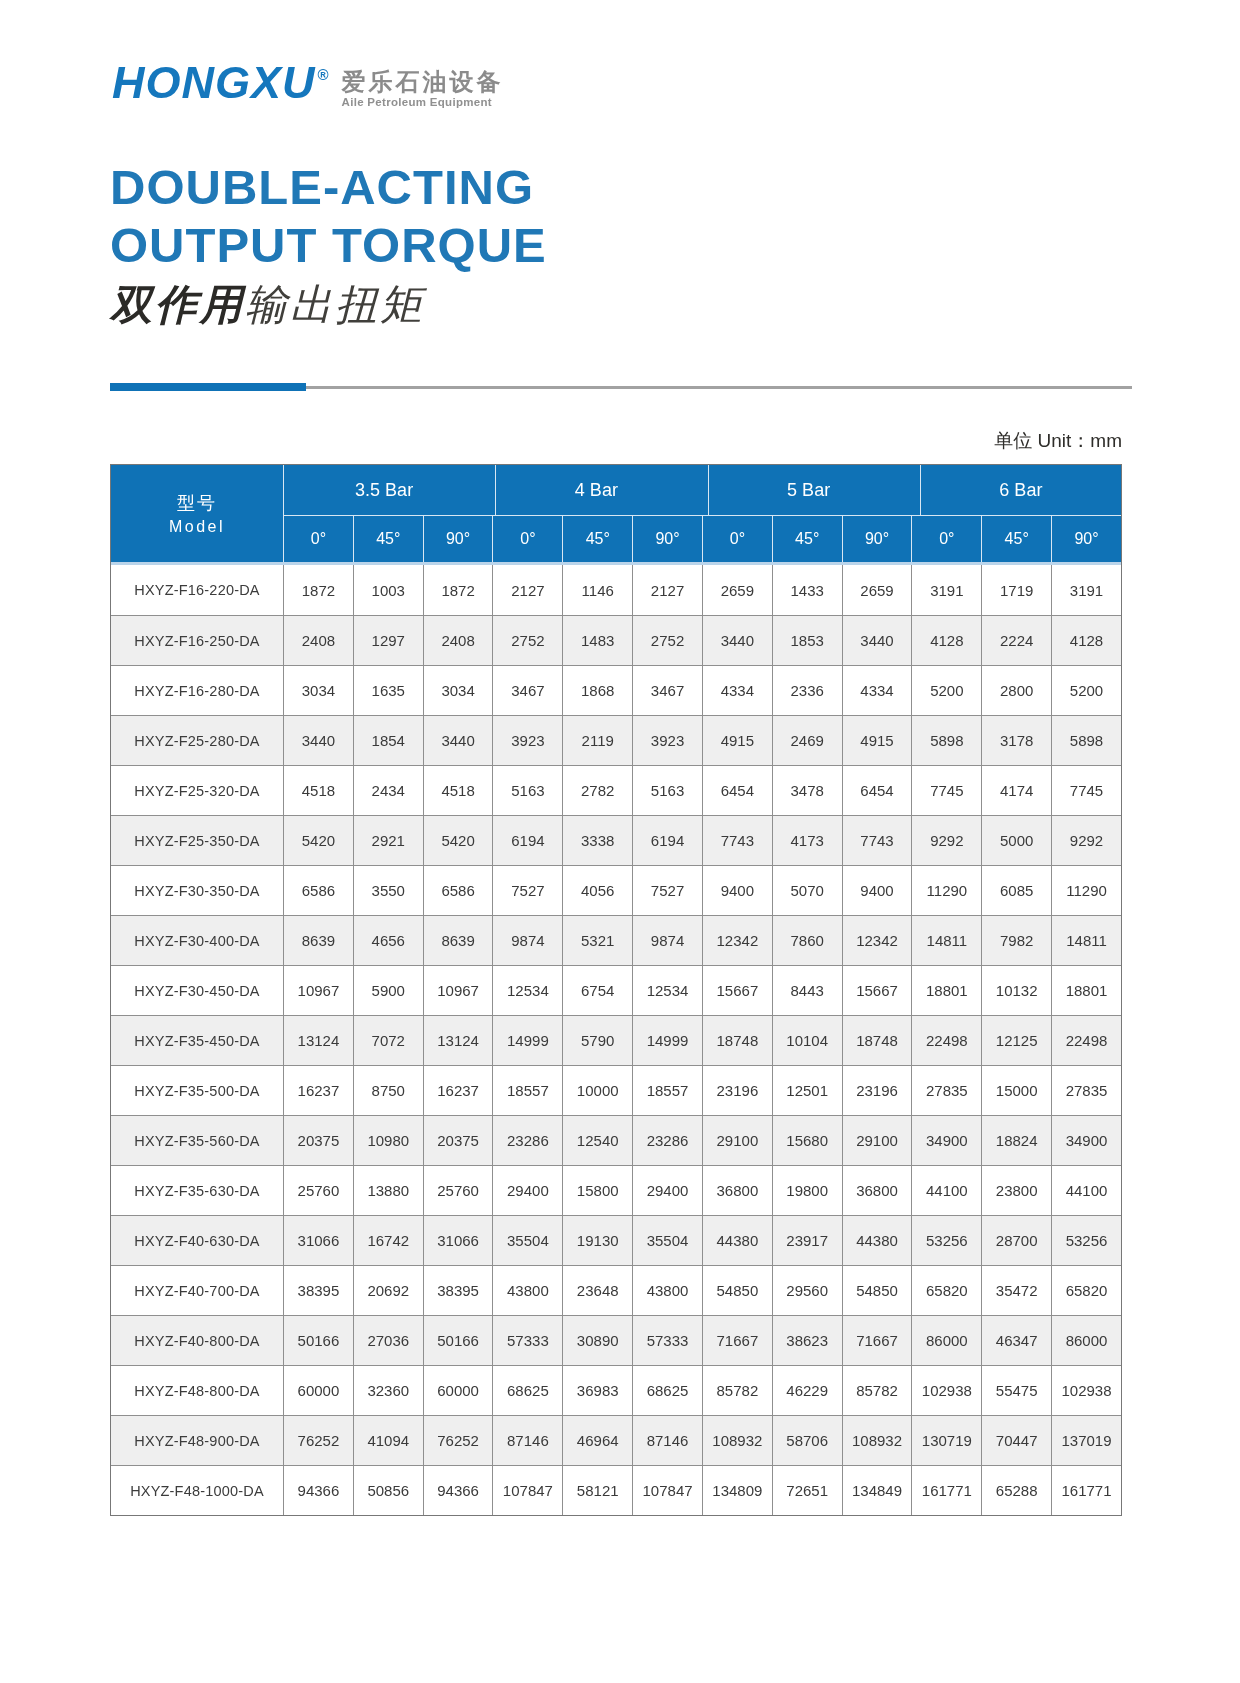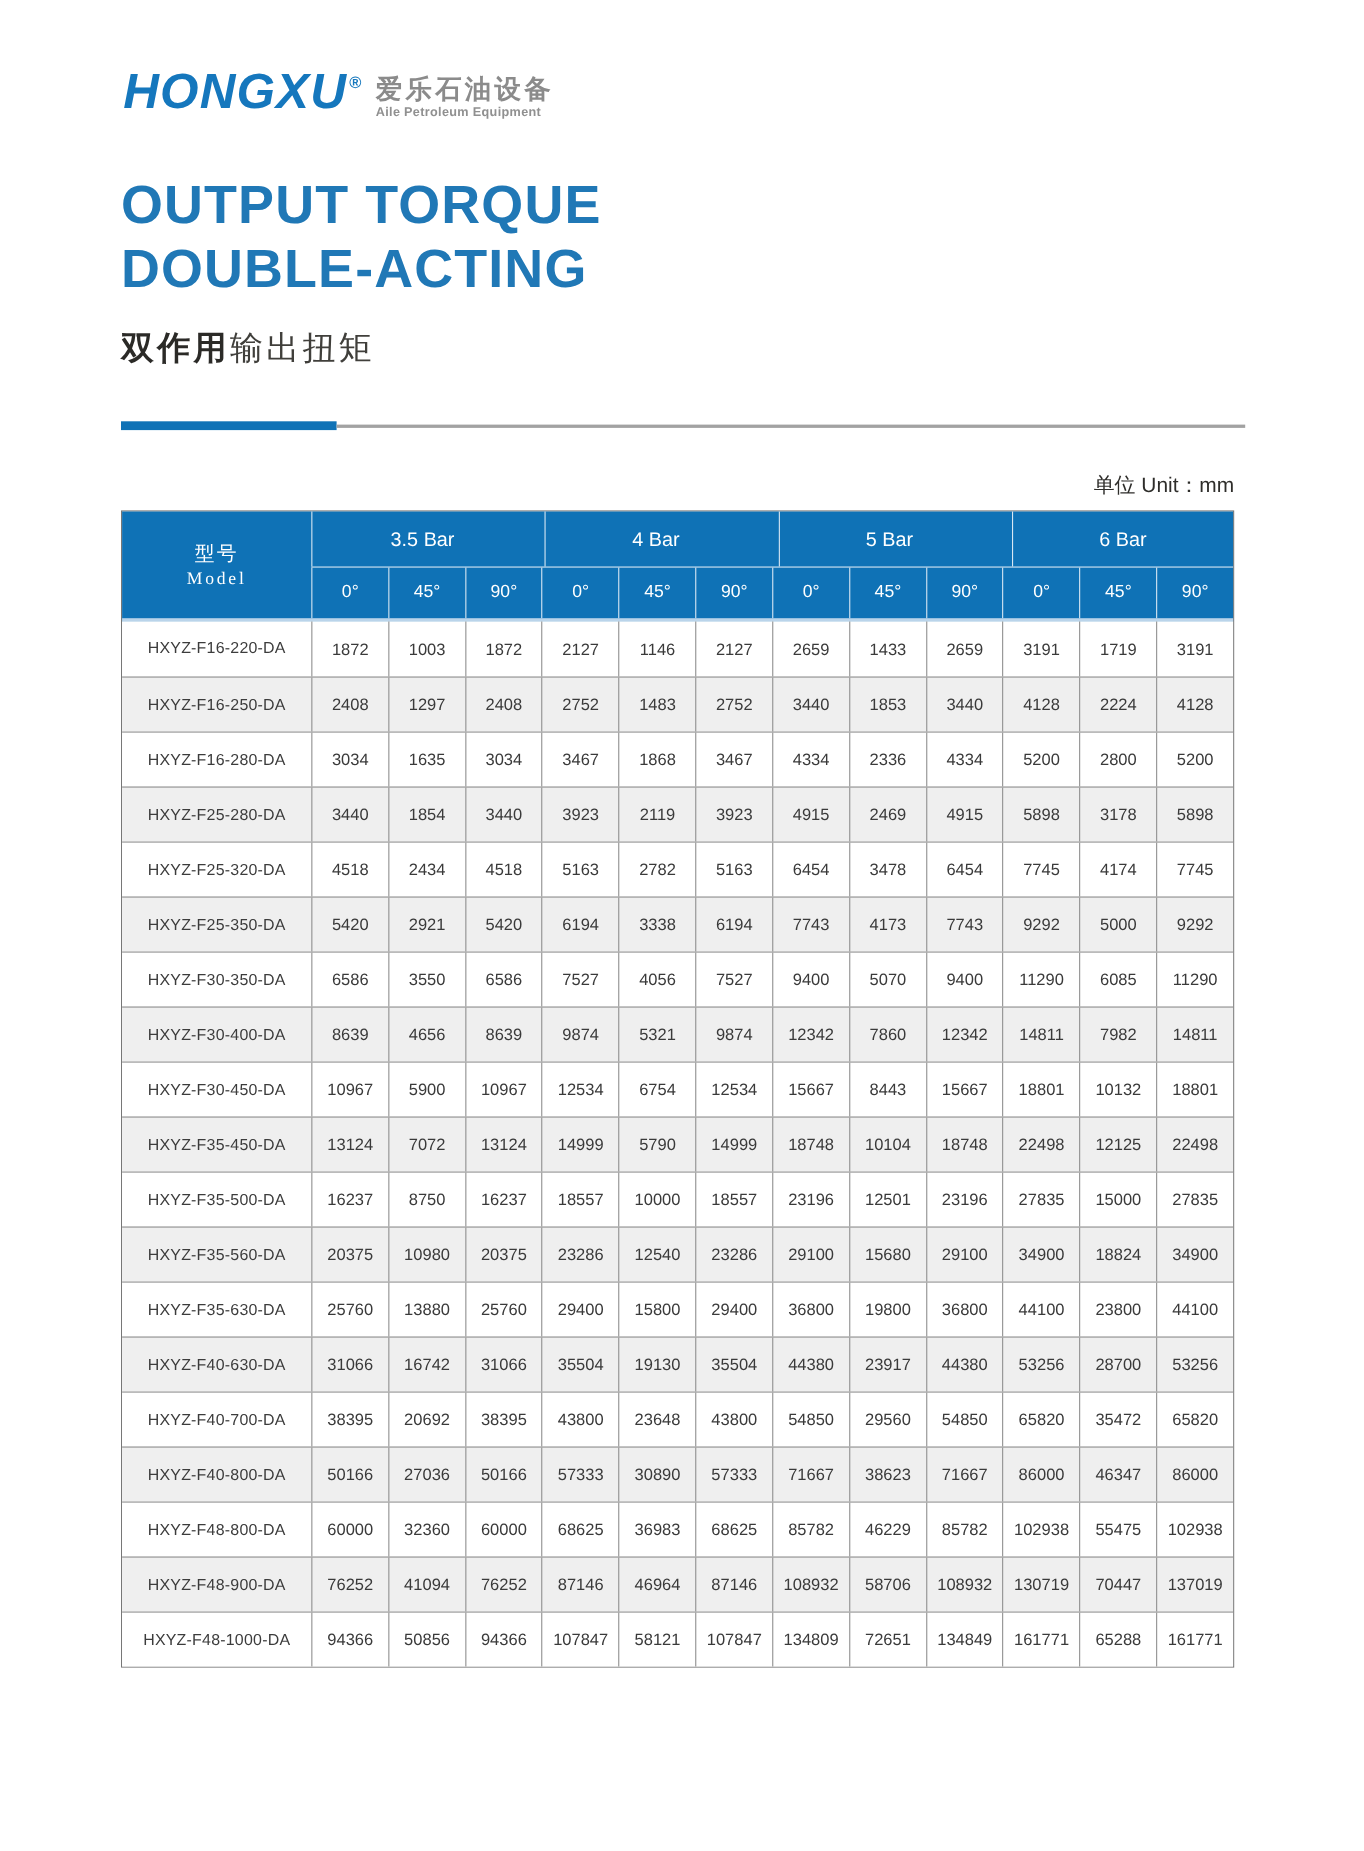--- a/index.html
+++ b/index.html
@@ -17,35 +17,35 @@
   .logo{position:absolute;left:112px;top:60px;display:flex;align-items:flex-start;}
   .brand{font-size:45px;font-weight:800;color:var(--brand-blue);line-height:46px;letter-spacing:1px;font-style:italic;}
   .reg{font-size:15px;font-weight:700;color:var(--brand-blue);vertical-align:18px;margin-left:2px;}
   .company{margin-left:13px;margin-top:9px;display:flex;flex-direction:column;}
   .company-cn{font-size:24px;font-weight:700;color:#8b8b8b;letter-spacing:3px;line-height:26px;}
   .company-en{font-size:11.5px;font-weight:700;color:#909090;letter-spacing:.3px;margin-top:1px;}
 
   
   .title{position:absolute;left:110px;top:158px;}
   .title-en{font-size:49px;font-weight:600;color:var(--title-blue);line-height:58px;letter-spacing:1px;}
-  .title-cn{margin-top:14px;font-size:30px;line-height:57px;letter-spacing:3px;}
+  .title-cn{margin-top:2px;font-size:42px;line-height:57px;letter-spacing:3px;font-style:italic;}
   .cn-bold{font-weight:900;color:#2b2a27;}
   .cn-light{font-weight:400;color:#403f3b;}
 
   
   .divider-blue{position:absolute;left:110px;top:383px;width:196px;height:8px;background:var(--header-blue);}
   .divider-gray{position:absolute;left:306px;top:386px;width:826px;height:3px;background:#a2a2a2;}
 
   
   .unit{position:absolute;left:110px;top:428px;width:1012px;text-align:right;font-size:19px;color:#2e2d2a;}
 
   
   .table{position:absolute;left:110px;top:464px;width:1012px;border:1px solid #777;background:#fff;}
   .thead{display:flex;background:var(--header-blue);color:#fff;border-bottom:3px solid #bad4ea;}
-  .model-head{width:172px;display:flex;flex-direction:column;align-items:center;justify-content:center;font-family:Liberation Serif, serif;}
+  .model-head{width:172px;display:flex;flex-direction:column;align-items:center;justify-content:center;}
   .model-cn{font-size:18px;letter-spacing:2px;}
   .model-en{font-size:16px;letter-spacing:2.5px;margin-top:3px;color:#ffffff;}
   .head-groups{flex:1;display:flex;flex-direction:column;}
   .bar-row{display:flex;height:50px;gap:11px;}
   .bar-cell{flex:1;display:flex;align-items:center;justify-content:center;font-size:18px;border-left:1.5px solid #d8e7f3;}
   .angle-row{display:flex;height:47px;border-top:1.5px solid #d8e7f3;}
   .angle-cell{flex:1;display:flex;align-items:center;justify-content:center;font-size:16px;border-left:1.5px solid #d8e7f3;}
   .tbody{display:block;}
   .trow{display:flex;height:50px;border-top:1px solid var(--grid-line);background:#fff;}
   .trow:first-child{border-top:none;}
@@ -62,22 +62,22 @@
     <div>
       <span class="brand">HONGXU</span><span class="reg">®</span>
     </div>
     <div class="company">
       <span class="company-cn">爱乐石油设备</span>
       <span class="company-en">Aile Petroleum Equipment</span>
     </div>
   </div>
 
   <div class="title">
+    <div class="title-en">DOUBLE-ACTING</div>
     <div class="title-en">OUTPUT TORQUE</div>
-    <div class="title-en">DOUBLE-ACTING</div>
     <div class="title-cn">
       <span class="cn-bold">双作用</span><span class="cn-light">输出扭矩</span>
     </div>
   </div>
 
   <div class="divider-blue"></div>
   <div class="divider-gray"></div>
 
   <div class="unit">单位 Unit：mm</div>
 

